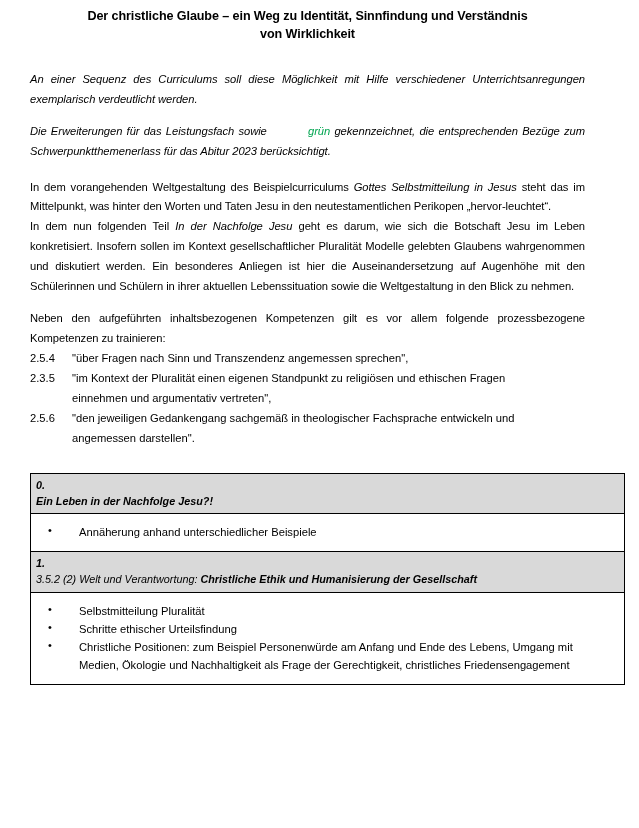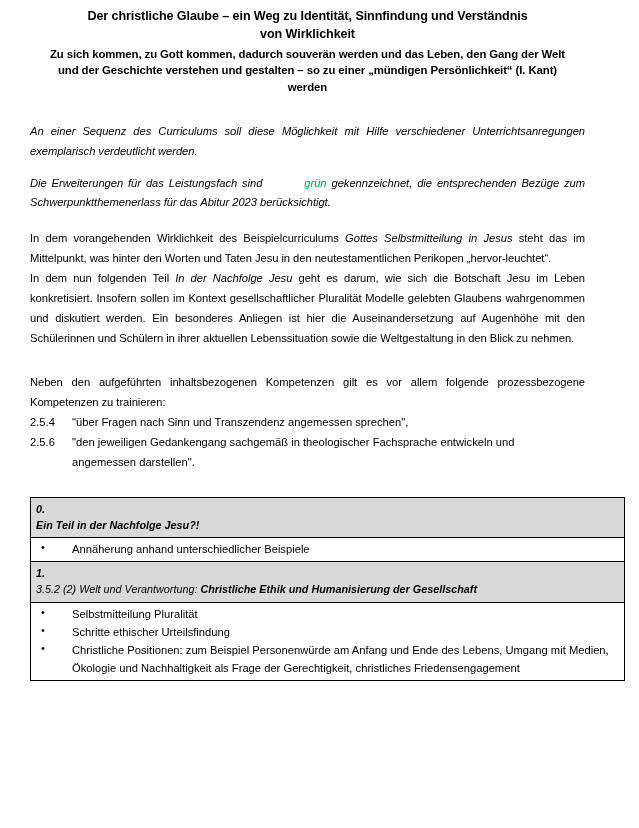--- a/index.html
+++ b/index.html
@@ -75,21 +75,21 @@
     line-height: 1.78;
     text-align: justify;
     margin: 0;
     letter-spacing: -0.05px;
   }
   .para + .para { margin-top: 0; }
   .it { font-style: italic; }
 
   
   .comp-block {
-    margin-top: 24px;
+    margin-top: 12px;
   }
   .comp-intro {
     font-size: 11.2px;
     line-height: 1.78;
     text-align: justify;
     margin: 0;
     letter-spacing: -0.05px;
   }
   .comp-row {
     display: flex;
@@ -147,21 +147,21 @@
   .head-title .plain-it {
     font-weight: normal;
     font-style: italic;
     margin-top: 28px;
   }
   .row-body .body-inner {
     padding: 2px 5px 3px 5px;
   }
   ul.bullets {
     list-style: none;
-    margin: 0;
+    margin: 7px;
     padding: 0;
   }
   ul.bullets li {
     position: relative;
     font-size: 11.2px;
     line-height: 1.62;
     padding-left: 36px;
     padding-right: 10px;
     margin: 0;
   }
@@ -176,53 +176,56 @@
 </head>
 <body>
 
 <div class="page">
   <div class="content">
 
     <div>
       <div class="doc-title">Der christliche Glaube – ein Weg zu Identität, Sinnfindung und Verständnis</div>
       <div class="doc-title">von Wirklichkeit</div>
     </div>
-    <div class="doc-subtitle">Zu sich kommen, zu Gott kommen, dadurch souverän werden und das Leben, den Gang der Welt und der Geschichte verstehen und gestalten –  so zu einer „mündigen Persönlichkeit“ (I. Kant) werden</div>
 
     <div class="intro-block">
       <p class="para-italic">An einer Sequenz des Curriculums soll diese Möglichkeit mit Hilfe verschiedener Unterrichtsanregungen exemplarisch verdeutlicht werden.</p>
-      <p class="para-italic"><span>Die Erweiterungen für das Leistungsfach sind </span><span class="green">grün</span><span> gekennzeichnet, die entsprechenden Bezüge zum Schwerpunktthemenerlass für das Abitur 2023 berücksichtigt.</span></p>
+      <p class="para-italic"><span>Die Erweiterungen für das Leistungsfach sowie </span><span class="green">grün</span><span> gekennzeichnet, die entsprechenden Bezüge zum Schwerpunktthemenerlass für das Abitur 2023 berücksichtigt.</span></p>
     </div>
 
     <div class="body-block">
-      <p class="para"><span>In dem vorangehenden Wirklichkeit des Beispielcurriculums </span><span class="it">Gottes Selbstmitteilung in Jesus</span><span> steht das im Mittelpunkt, was hinter den Worten und Taten Jesu in den neutestamentlichen Perikopen „hervor-leuchtet“.</span></p>
+      <p class="para"><span>In dem vorangehenden Weltgestaltung des Beispielcurriculums </span><span class="it">Gottes Selbstmitteilung in Jesus</span><span> steht das im Mittelpunkt, was hinter den Worten und Taten Jesu in den neutestamentlichen Perikopen „hervor-leuchtet“.</span></p>
       <p class="para"><span>In dem nun folgenden Teil </span><span class="it">In der Nachfolge Jesu</span><span> geht es darum, wie sich die Botschaft Jesu im Leben konkretisiert. Insofern sollen im Kontext gesellschaftlicher Pluralität Modelle gelebten Glaubens wahrgenommen und diskutiert werden. Ein besonderes Anliegen ist hier die Auseinandersetzung auf Augenhöhe mit den Schülerinnen und Schülern in ihrer aktuellen Lebenssituation sowie die Weltgestaltung in den Blick zu nehmen.</span></p>
     </div>
 
     <div class="comp-block">
       <p class="comp-intro">Neben den aufgeführten inhaltsbezogenen Kompetenzen gilt es vor allem folgende prozessbezogene Kompetenzen zu trainieren:</p>
 
       <div class="comp-row">
         <span class="comp-code">2.5.4</span>
         <span class="comp-text">"über Fragen nach Sinn und Transzendenz angemessen sprechen",</span>
       </div>
       <div class="comp-row">
+        <span class="comp-code">2.3.5</span>
+        <span class="comp-text">"im Kontext der Pluralität einen eigenen Standpunkt zu religiösen und ethischen Fragen einnehmen und argumentativ vertreten",</span>
+      </div>
+      <div class="comp-row">
         <span class="comp-code">2.5.6</span>
         <span class="comp-text">"den jeweiligen Gedankengang sachgemäß in theologischer Fachsprache entwickeln und angemessen darstellen".</span>
       </div>
     </div>
 
 
     <table class="outline-table">
       <tbody>
         <tr class="row-head">
           <td>
             <div class="head-inner">
               <div class="head-num">0.</div>
-              <div class="head-title"><span class="plain-it"></span><span>Ein Teil in der Nachfolge Jesu?!</span></div>
+              <div class="head-title"><span class="plain-it"></span><span>Ein Leben in der Nachfolge Jesu?!</span></div>
             </div>
           </td>
         </tr>
         <tr class="row-body">
           <td>
             <div class="body-inner">
               <ul class="bullets">
                 <li>Annäherung anhand unterschiedlicher Beispiele</li>
               </ul>
             </div>

